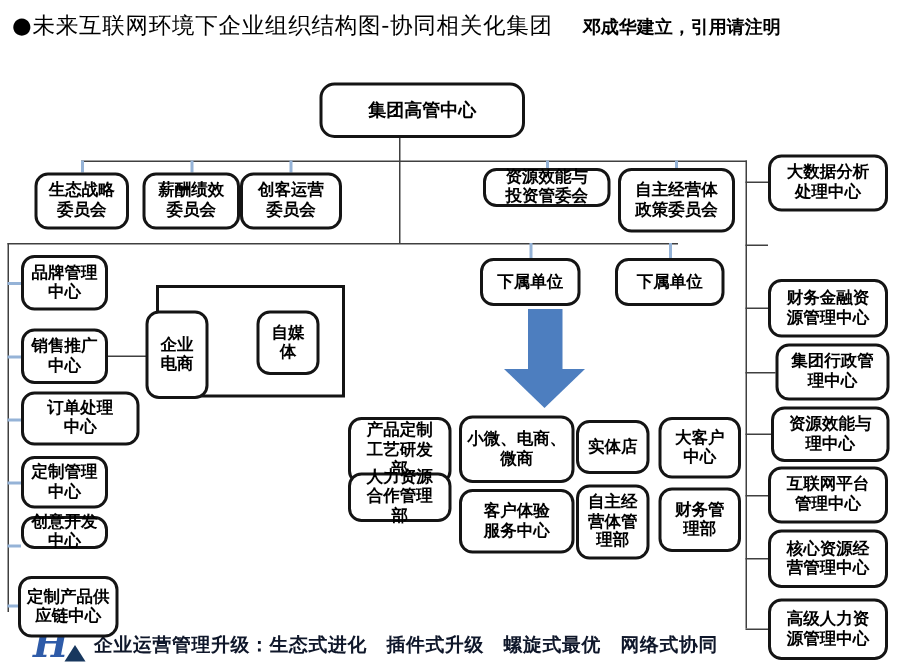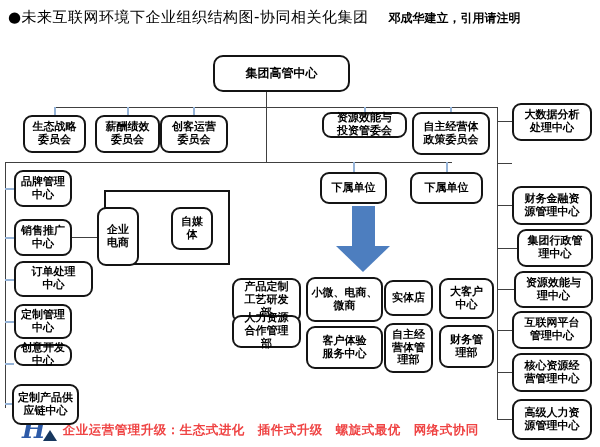--- a/index.html
+++ b/index.html
@@ -24,21 +24,21 @@
   .arrow-shaft{position:absolute;left:352px;top:206px;width:23px;height:42px;background:#4d7ebf;z-index:4;}
   .arrow-head{position:absolute;left:336px;top:246px;width:0;height:0;z-index:4;
               border-left:27px solid transparent;border-right:27px solid transparent;
               border-top:26px solid #4d7ebf;}
   .footer{position:absolute;left:22px;top:418px;width:560px;display:flex;align-items:center;}
   .logo{display:flex;align-items:flex-end;margin-right:6px;}
   .logo-h{font-family:"DejaVu Serif",serif;font-style:italic;font-weight:bold;
           font-size:25px;line-height:24px;color:#2e5ba8;}
   .logo-tri{width:0;height:0;border-left:7px solid transparent;border-right:7px solid transparent;
             border-bottom:11px solid #17375e;margin-left:-3px;margin-bottom:1px;}
-  .slogan{font-size:12.5px;font-weight:bold;color:#ef4444;white-space:nowrap;letter-spacing:0.5px;}
+  .slogan{font-size:12.5px;font-weight:bold;color:#0f172a;white-space:nowrap;letter-spacing:0.5px;}
 </style>
 </head>
 <body>
 
 <div class="canvas">
 
   <div class="titlebar">
     <span class="title">●未来互联网环境下企业组织结构图-协同相关化集团</span>
     <span class="credit">邓成华建立，引用请注明</span>
   </div>

